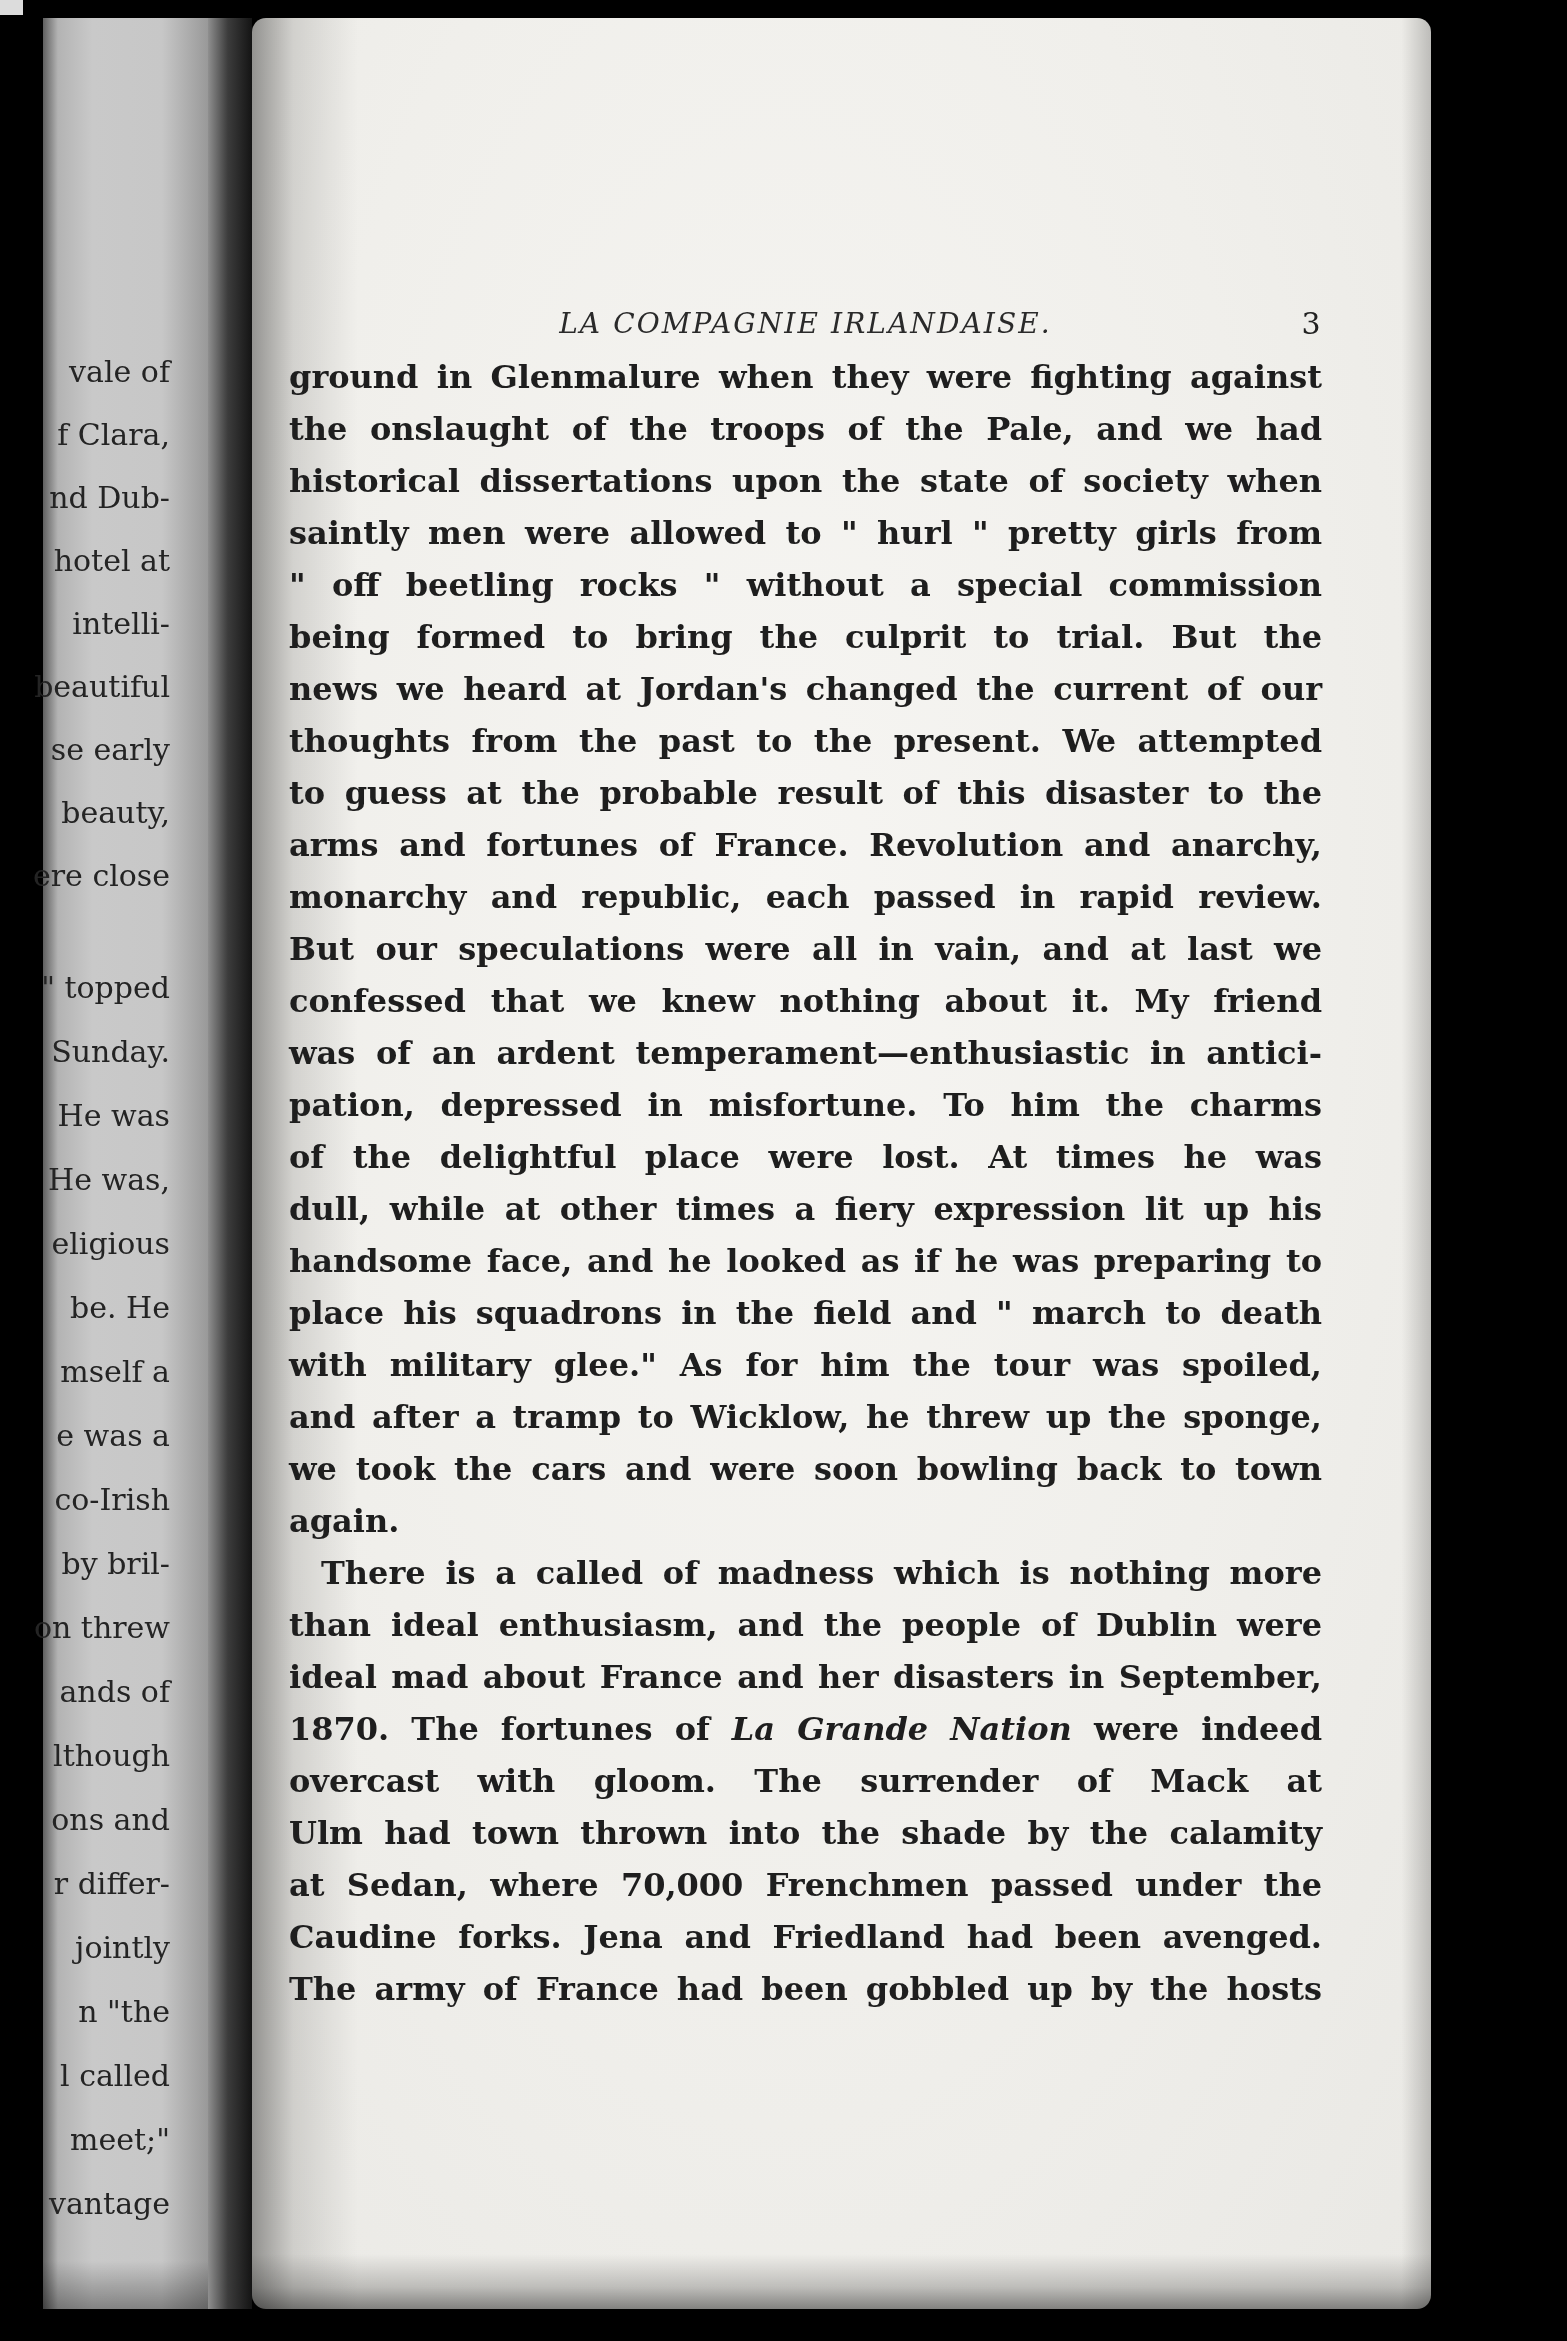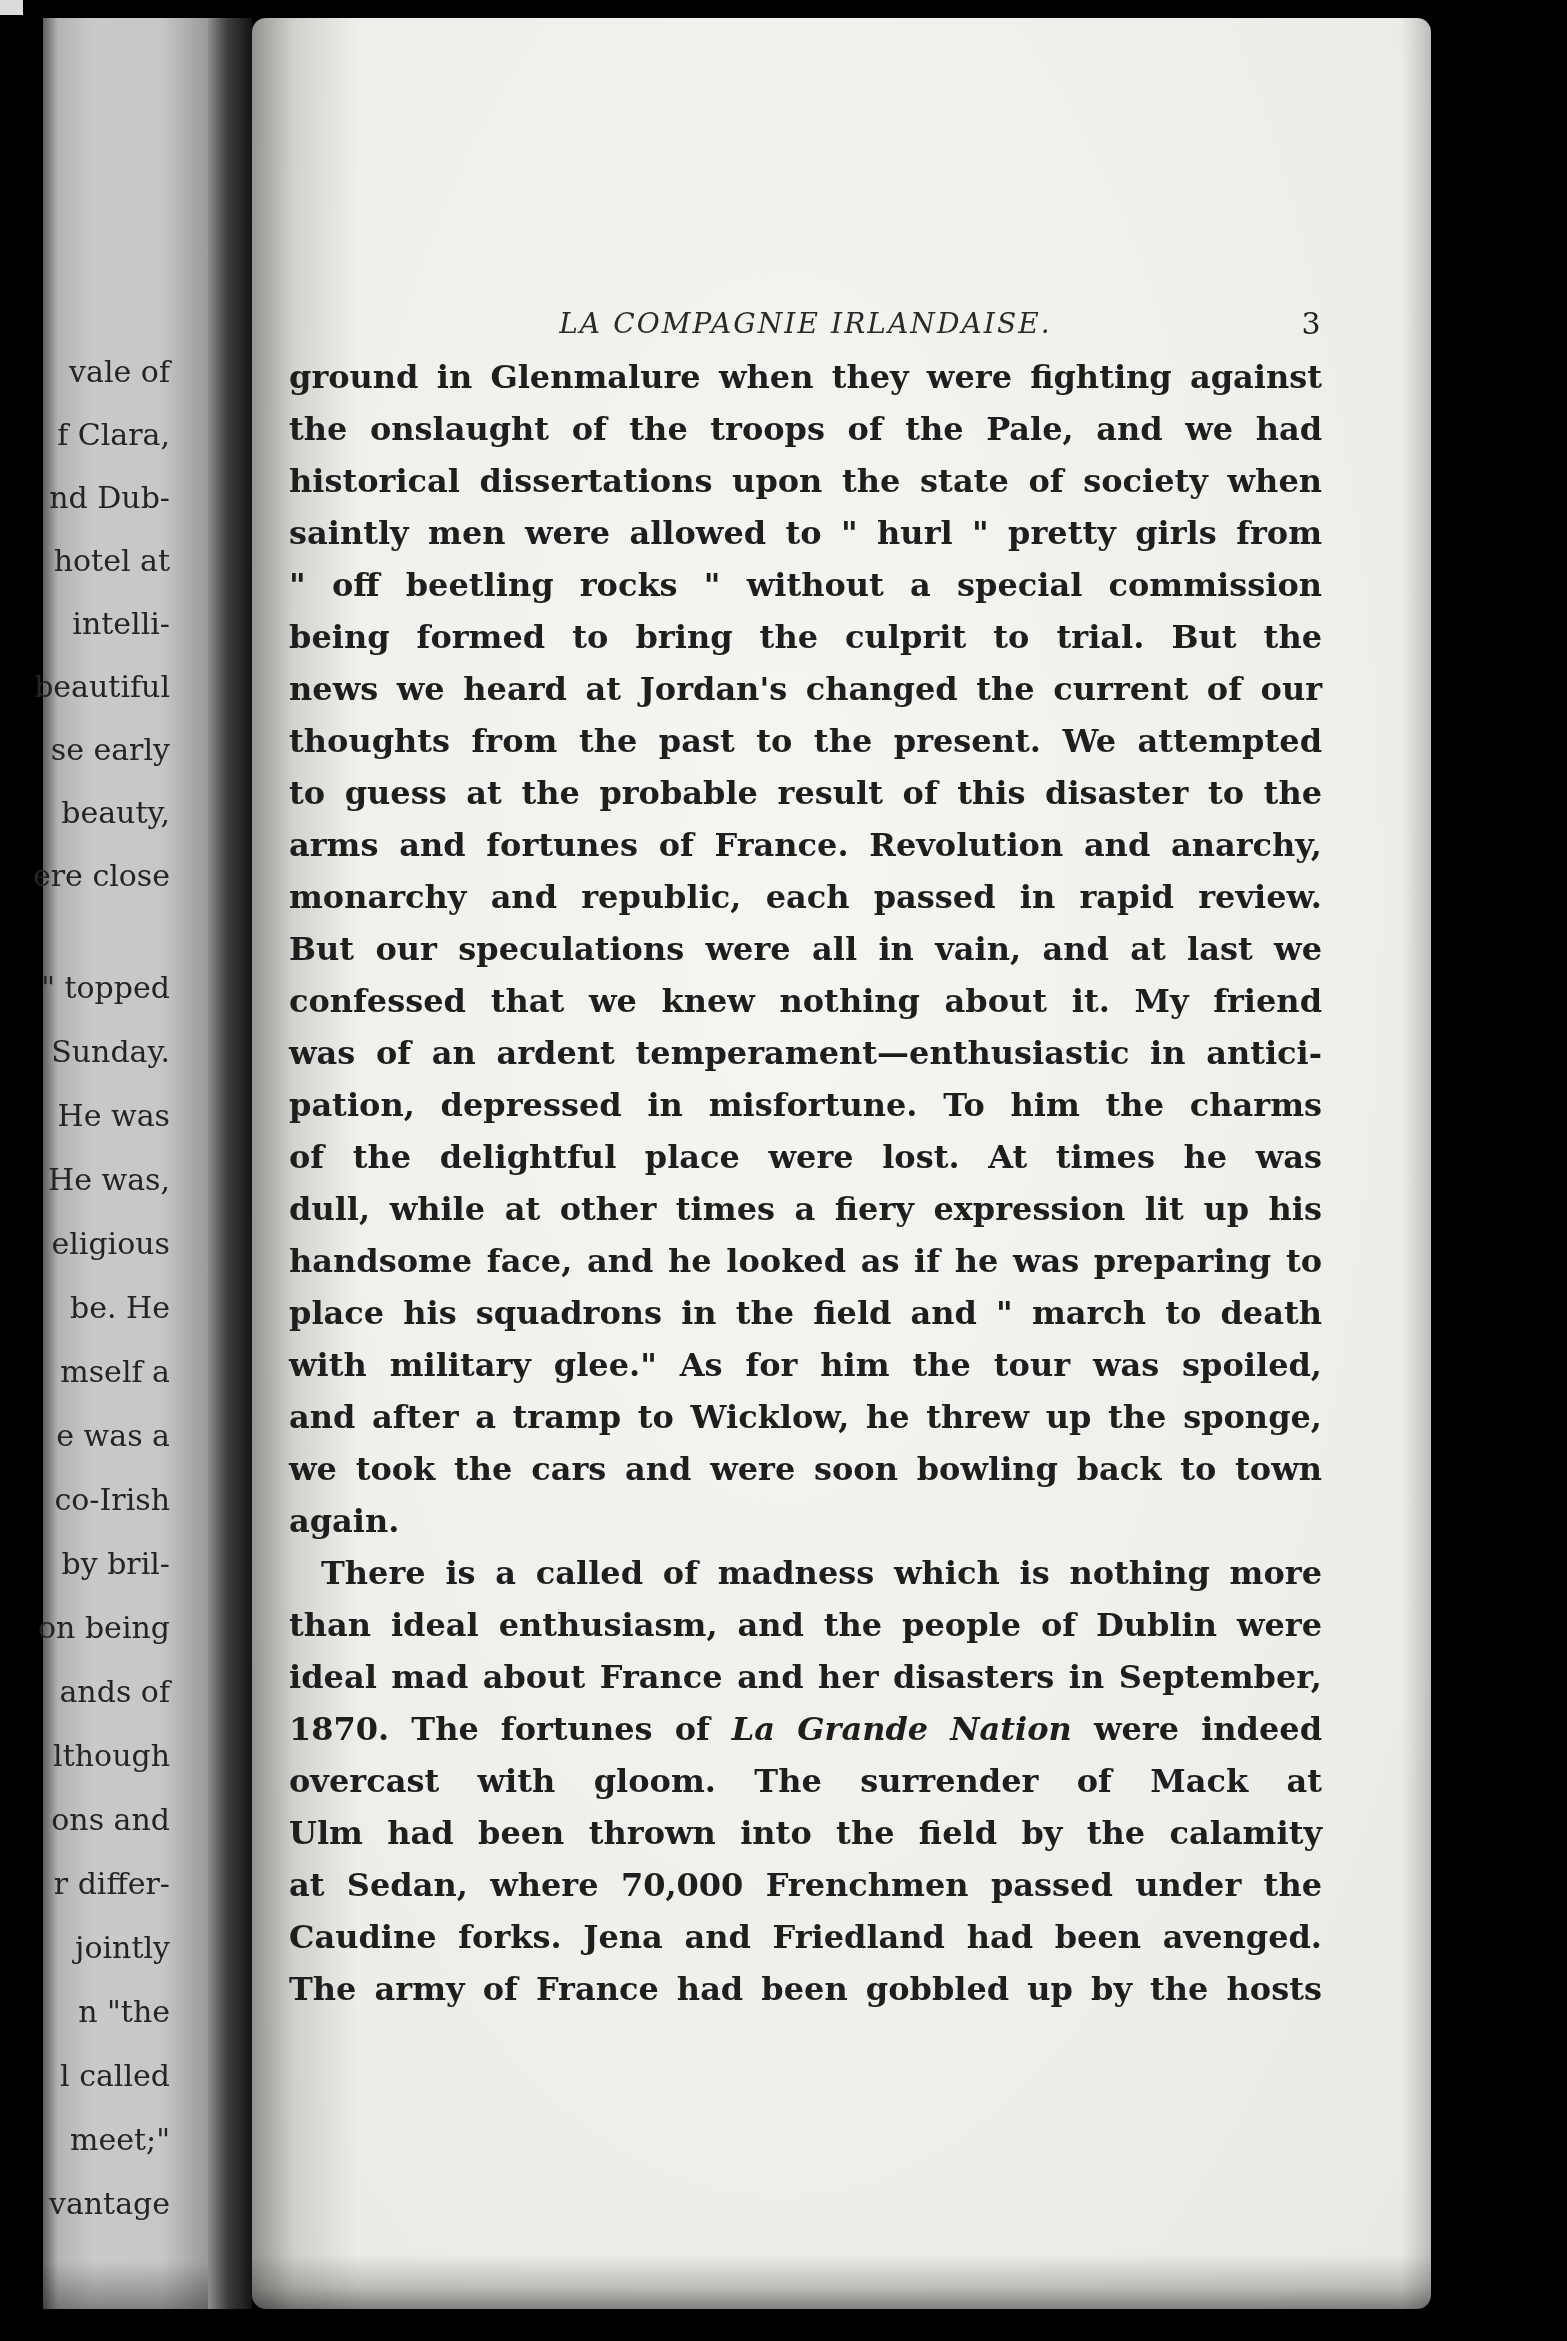--- a/index.html
+++ b/index.html
@@ -101,21 +101,21 @@
       <div class="line"><span>" topped</span></div>
       <div class="line"><span>Sunday.</span></div>
       <div class="line"><span>He was</span></div>
       <div class="line"><span>He was,</span></div>
       <div class="line"><span>eligious</span></div>
       <div class="line"><span>be.  He</span></div>
       <div class="line"><span>mself a</span></div>
       <div class="line"><span>e was a</span></div>
       <div class="line"><span>co-Irish</span></div>
       <div class="line"><span>by bril-</span></div>
-      <div class="line"><span>on being</span></div>
+      <div class="line"><span>on threw</span></div>
       <div class="line"><span>ands of</span></div>
       <div class="line"><span>lthough</span></div>
       <div class="line"><span>ons and</span></div>
       <div class="line"><span>r differ-</span></div>
       <div class="line"><span>jointly</span></div>
       <div class="line"><span>n "the</span></div>
       <div class="line"><span>l called</span></div>
       <div class="line"><span>meet;"</span></div>
       <div class="line"><span>vantage</span></div>
     </div>
@@ -154,21 +154,21 @@
           <div class="line"><span>and after a tramp to Wicklow, he threw up the sponge,</span></div>
           <div class="line"><span>we took the cars and were soon bowling back to town</span></div>
           <div class="line no-just"><span>again.</span></div>
         </div>
       <div class="paragraph">
           <div class="line indent"><span>There is a called of madness which is nothing more</span></div>
           <div class="line"><span>than ideal enthusiasm, and the people of Dublin were</span></div>
           <div class="line"><span>ideal mad about France and her disasters in September,</span></div>
           <div class="line"><span>1870.  The fortunes of </span><span class="it">La Grande Nation</span><span> were indeed</span></div>
           <div class="line"><span>overcast with gloom.  The surrender of Mack at</span></div>
-          <div class="line"><span>Ulm had been thrown into the field by the calamity</span></div>
+          <div class="line"><span>Ulm had town thrown into the shade by the calamity</span></div>
           <div class="line"><span>at Sedan, where 70,000 Frenchmen passed under the</span></div>
           <div class="line"><span>Caudine forks.  Jena and Friedland had been avenged.</span></div>
           <div class="line"><span>The army of France had been gobbled up by the hosts</span></div>
         </div>
     </div>
 
   </div>
 </div>
 
 

